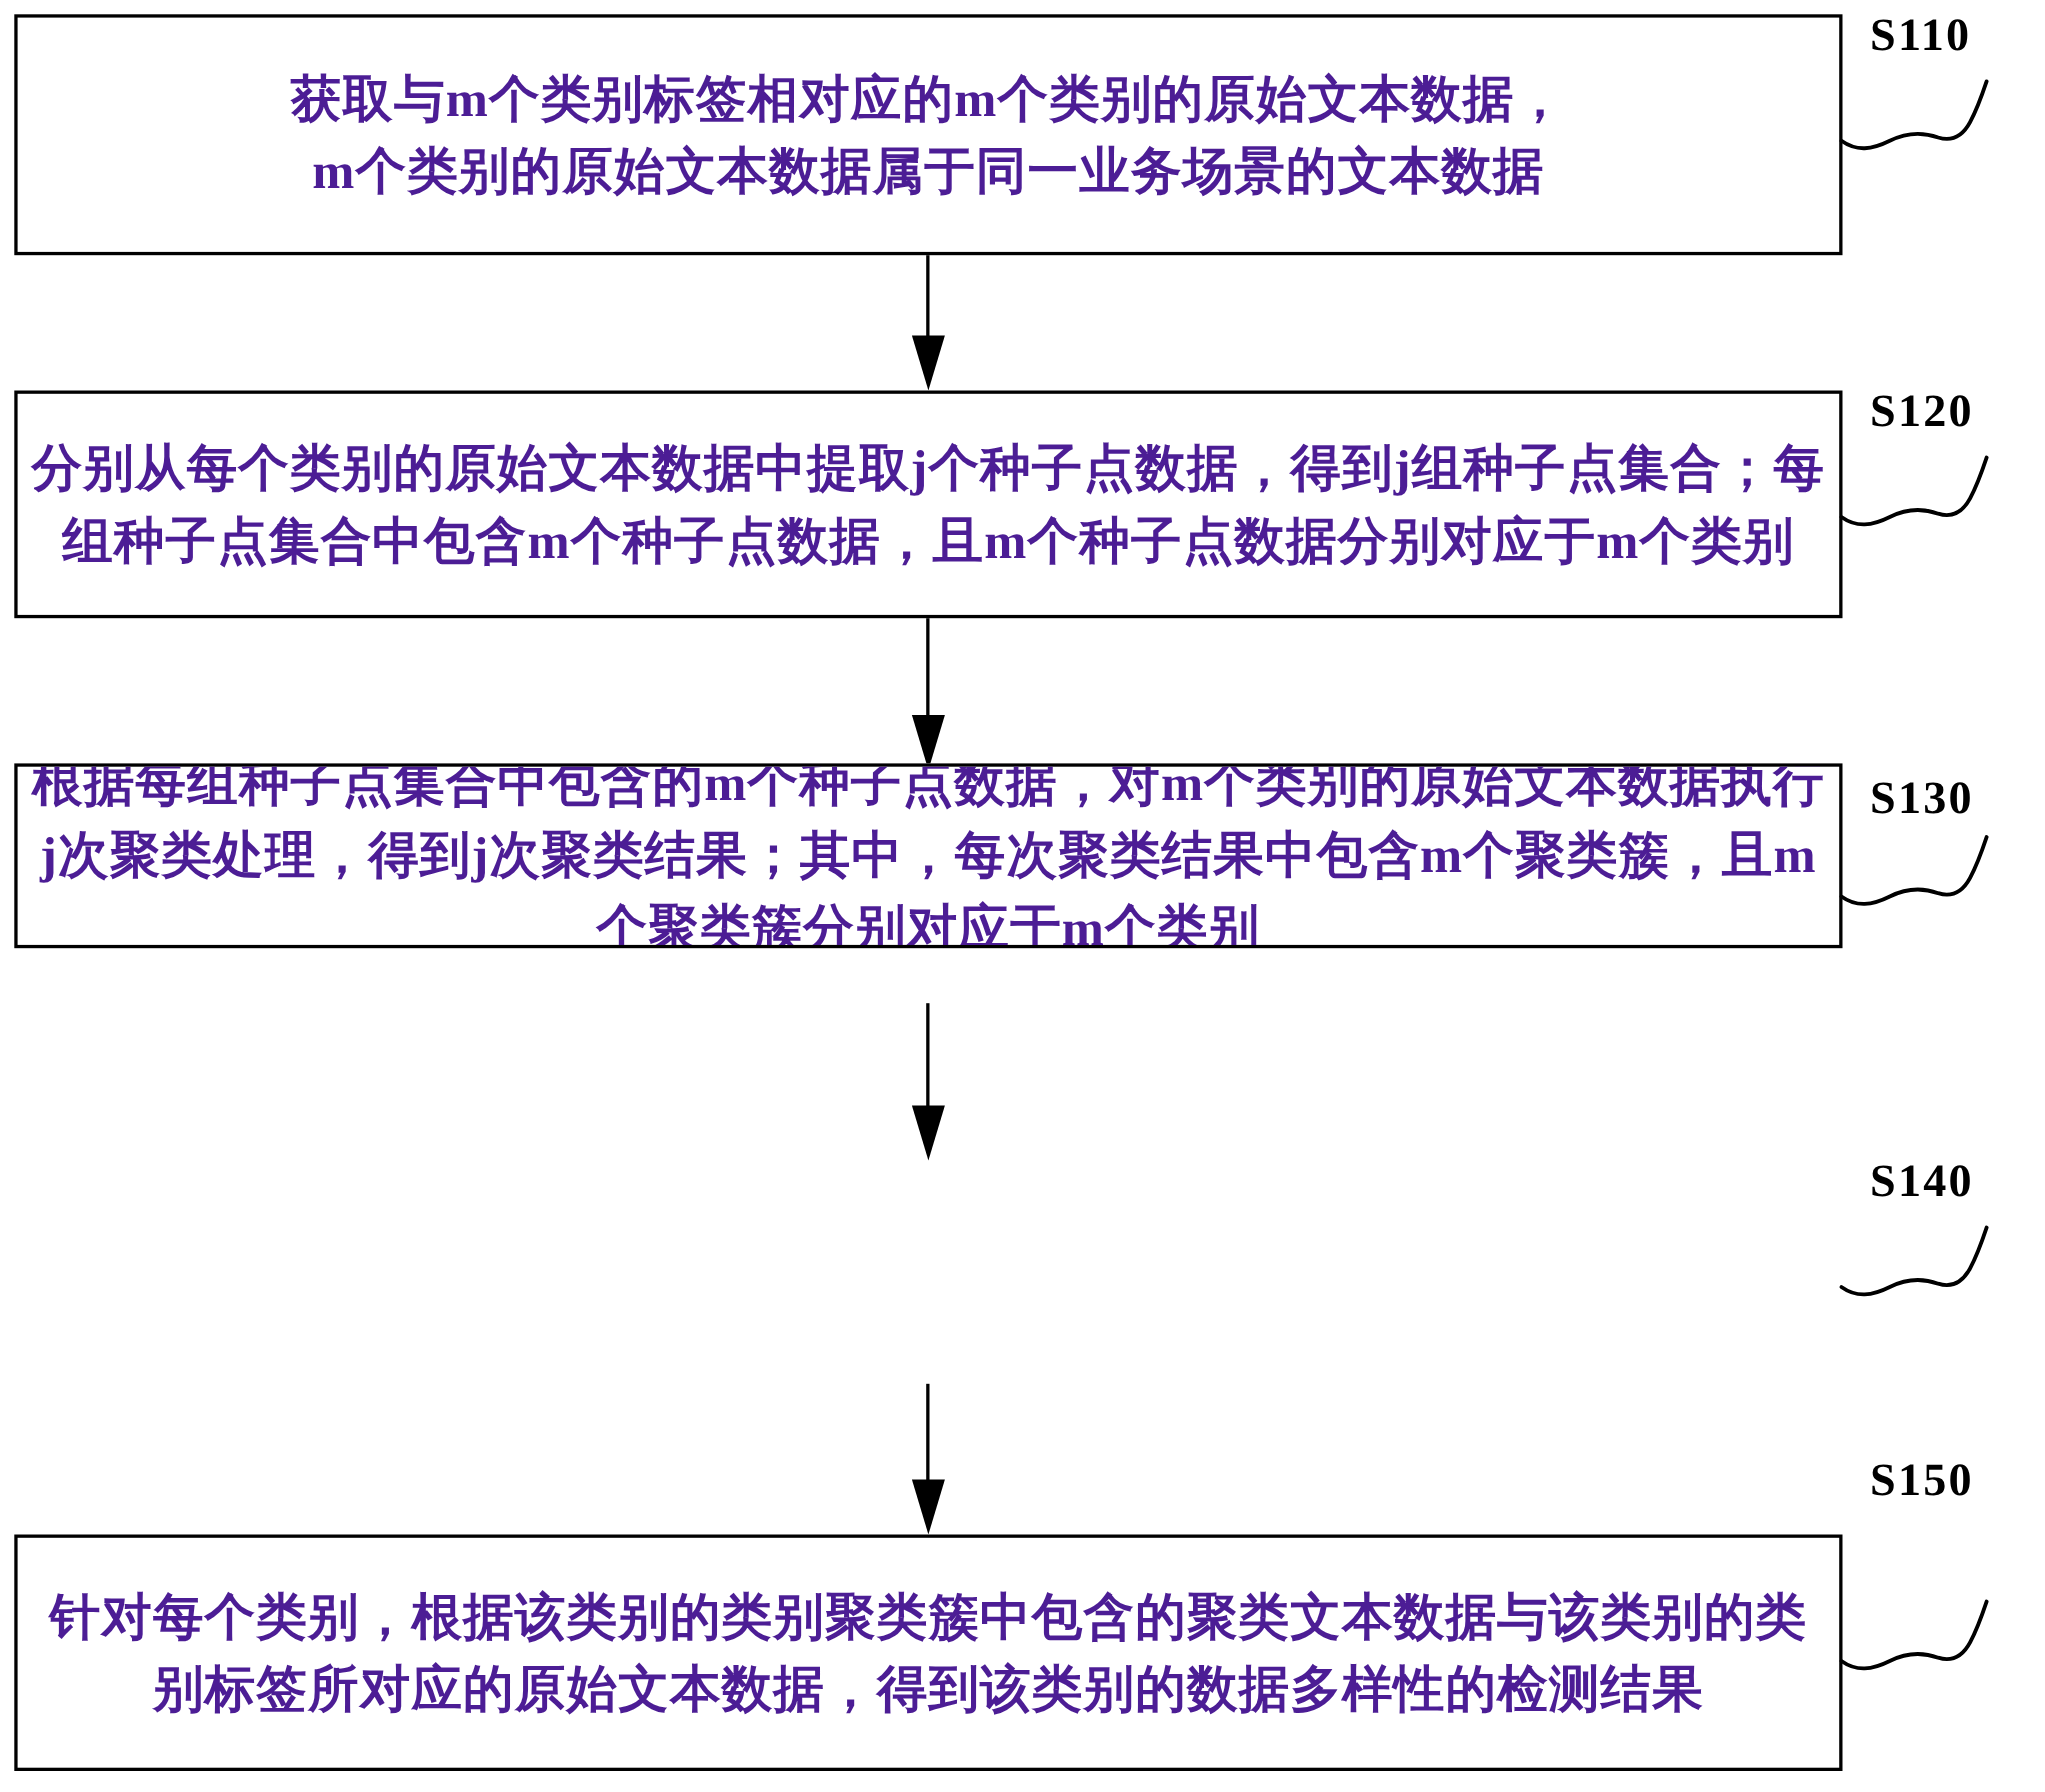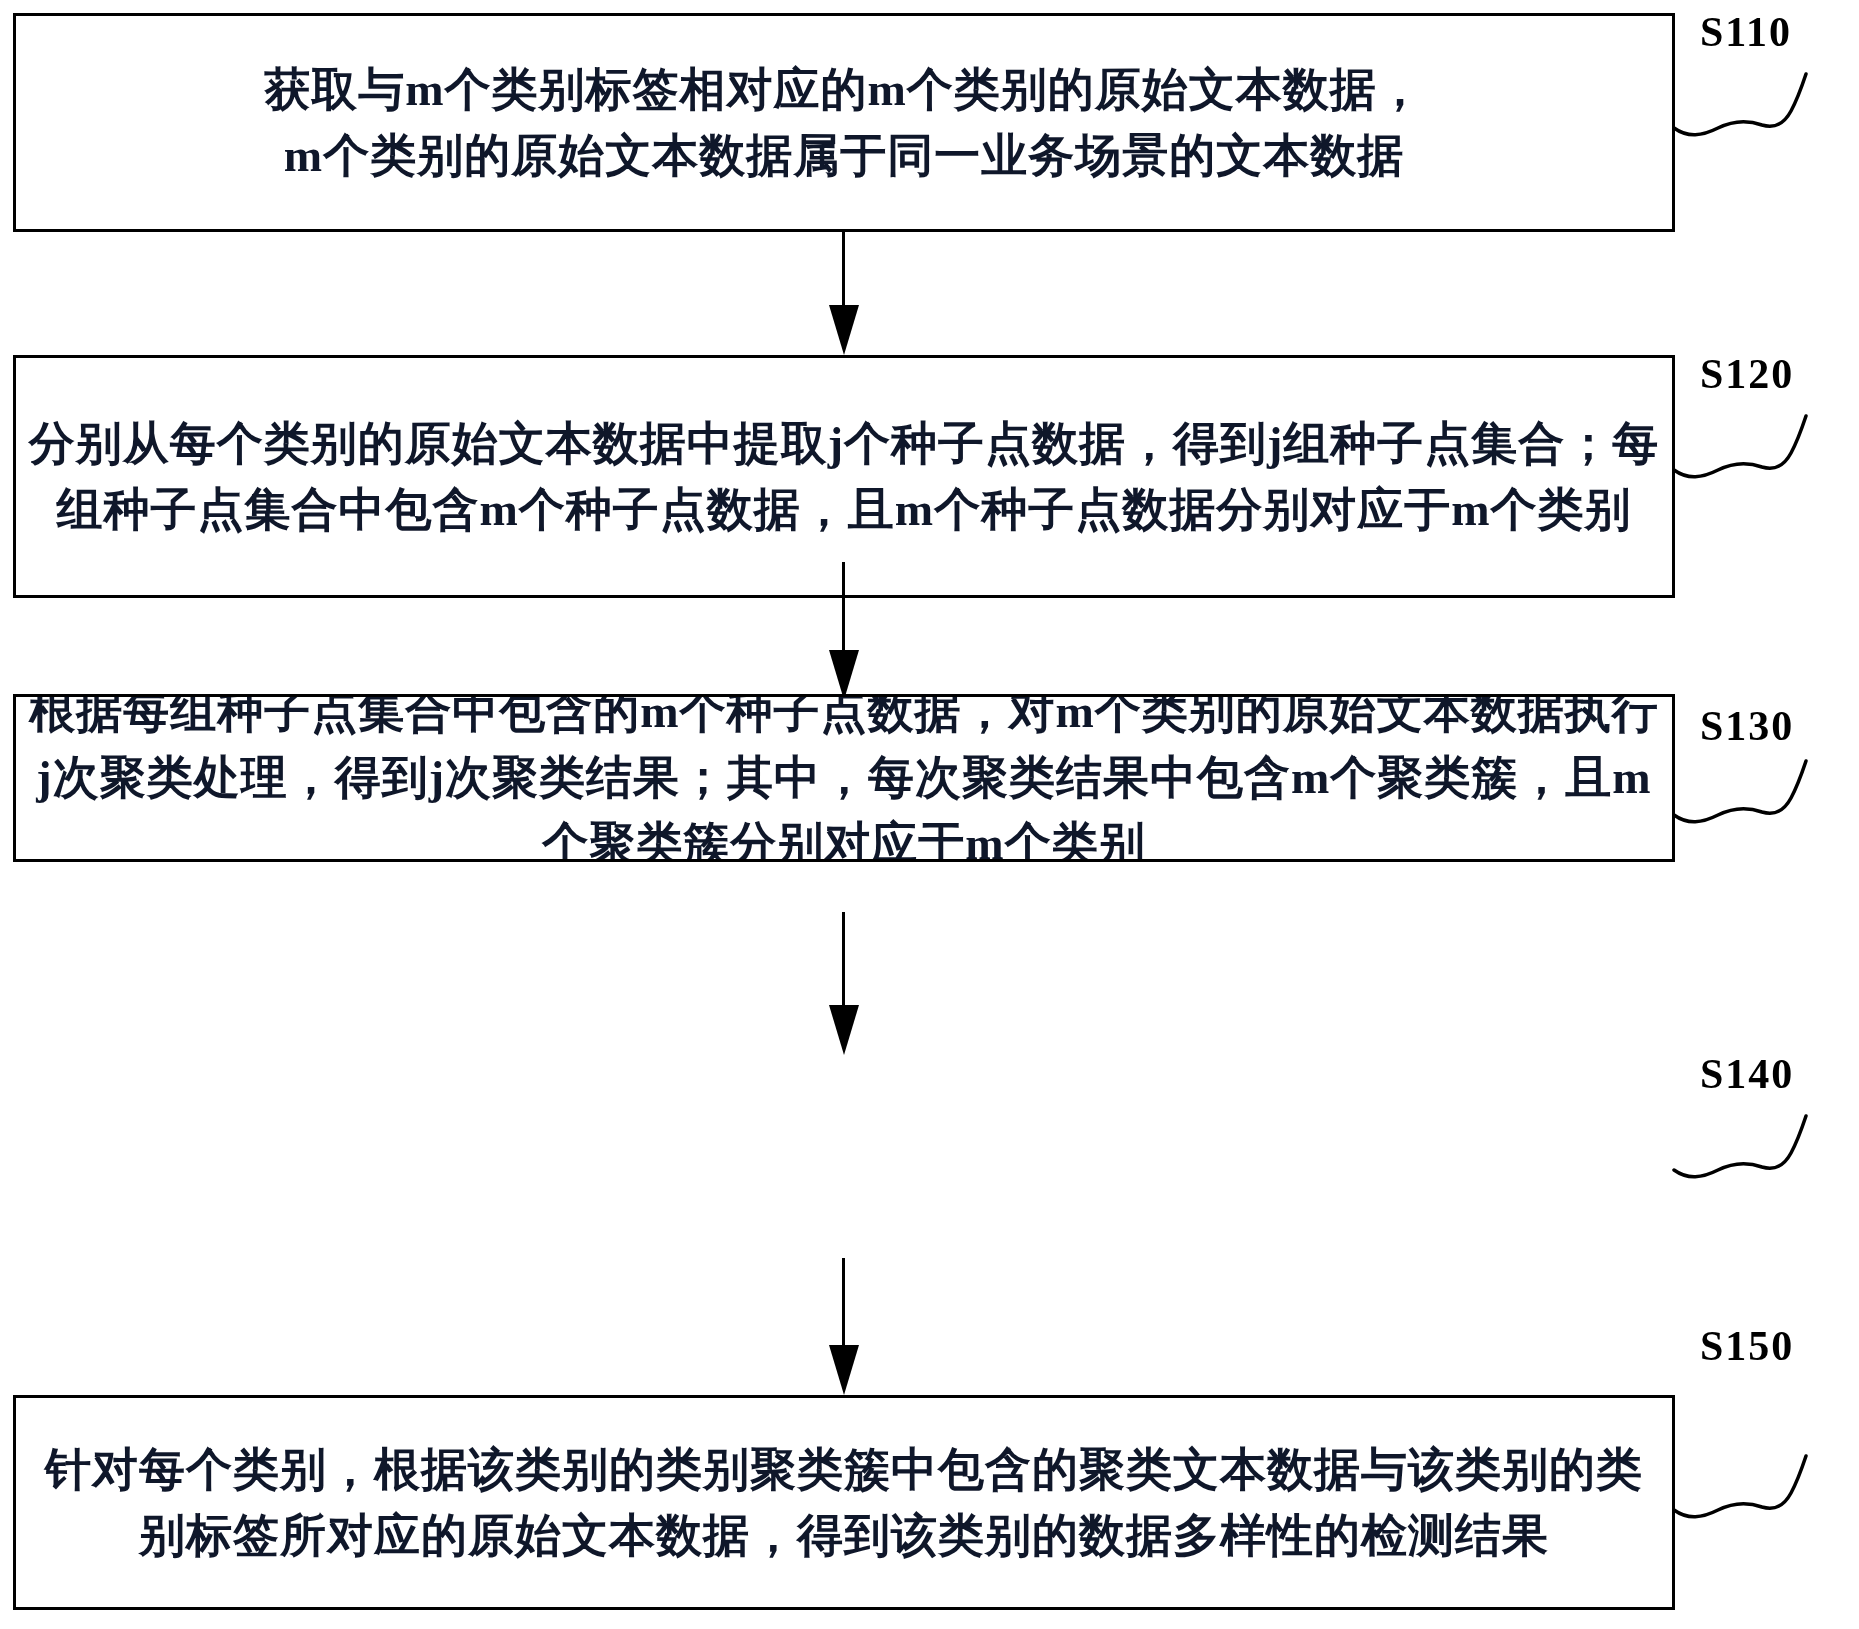--- a/index.html
+++ b/index.html
@@ -23,25 +23,25 @@
     justify-content: center;
     align-items: center;
     overflow: hidden;
   }
   .box .line {
     font-size: 46px;
     font-weight: bold;
     line-height: 66px;
     letter-spacing: 1px;
     white-space: nowrap;
-    color: #0f172a;
+    color: #4c1d95;
     text-align: left;
   }
   .box1 { top: 13px;   height: 219px; }
-  .box2 { top: 355px;  height: 243px; }
+  .box2 { top: 355px;  height: 207px; }
   .box3 { top: 694px;  height: 168px; }
   .box4 { top: 1055px; height: 203px; }
   .box5 { top: 1395px; height: 215px; }
 
   .step-label {
     position: absolute;
     left: 1700px;
     width: 155px;
     font-size: 42px;
     font-weight: bold;

